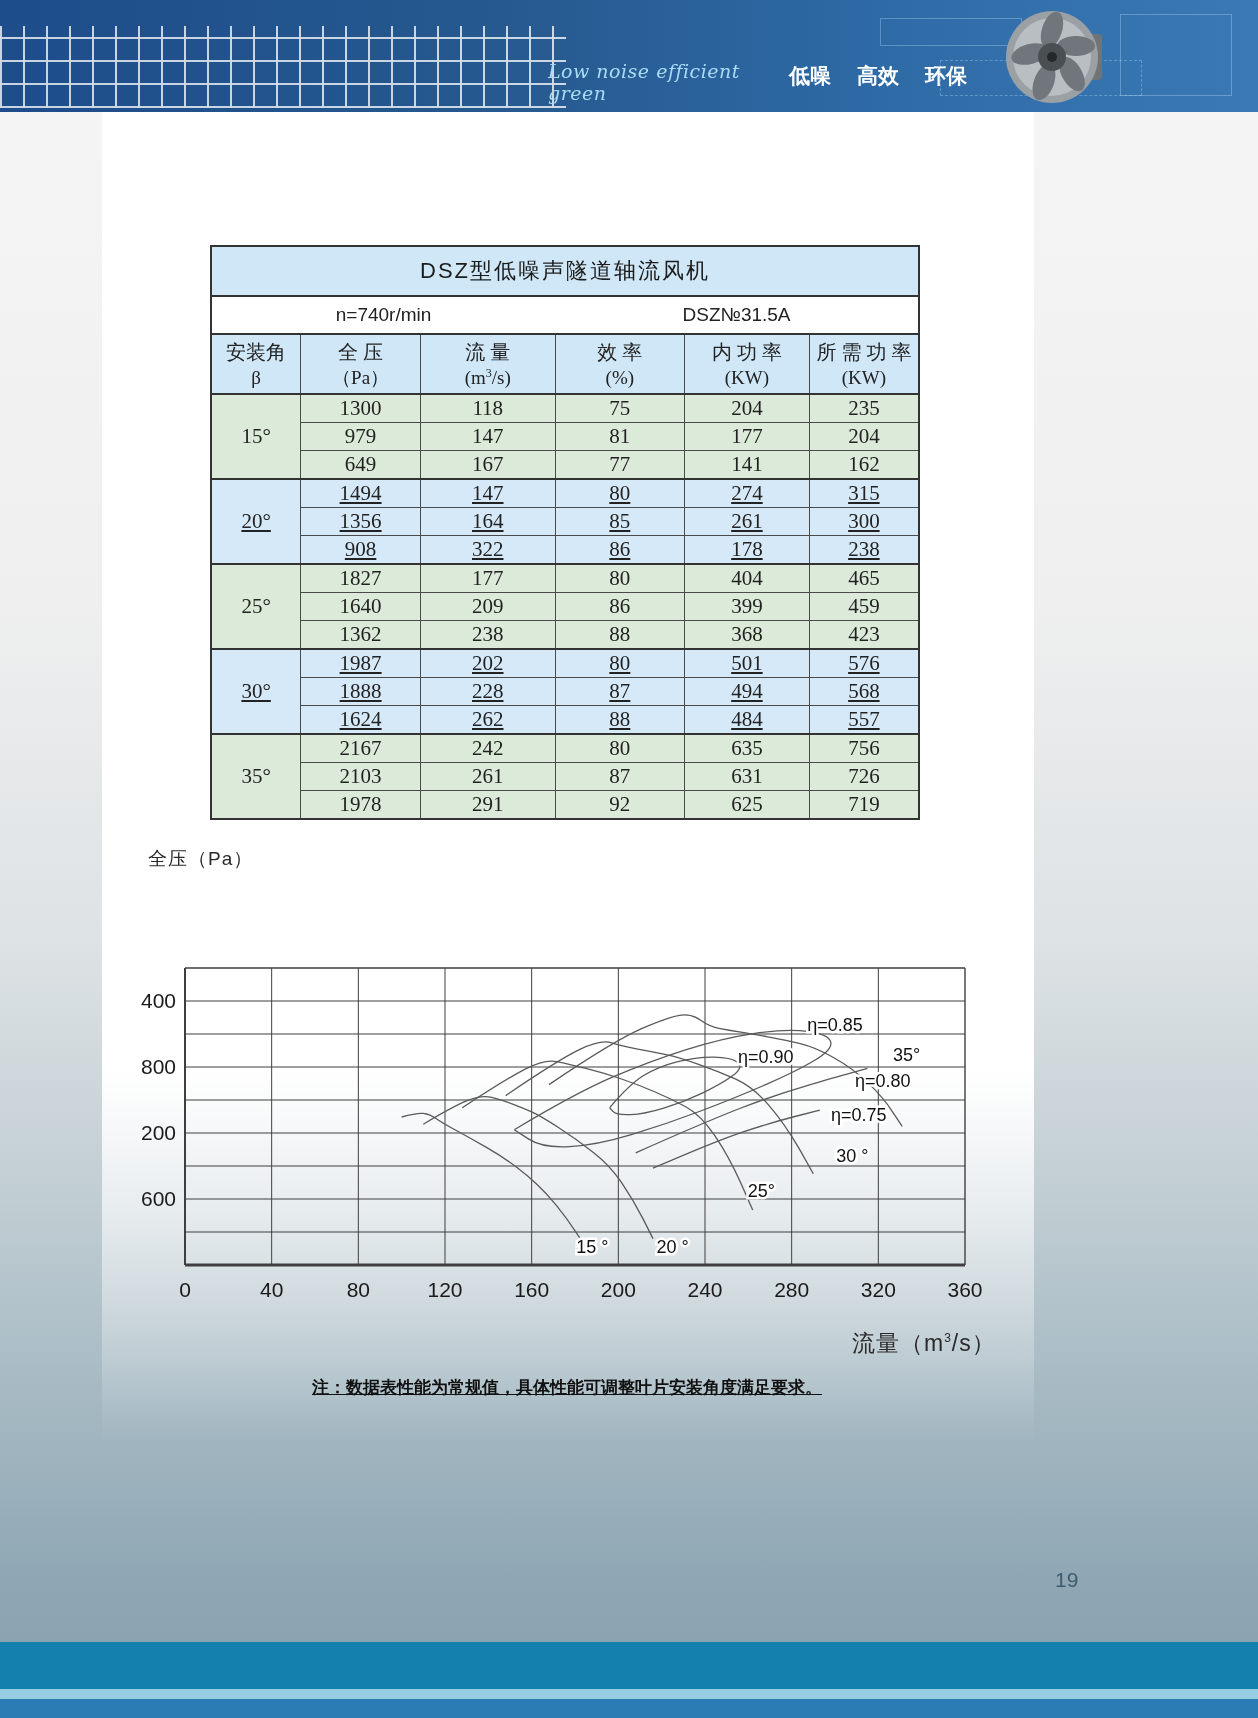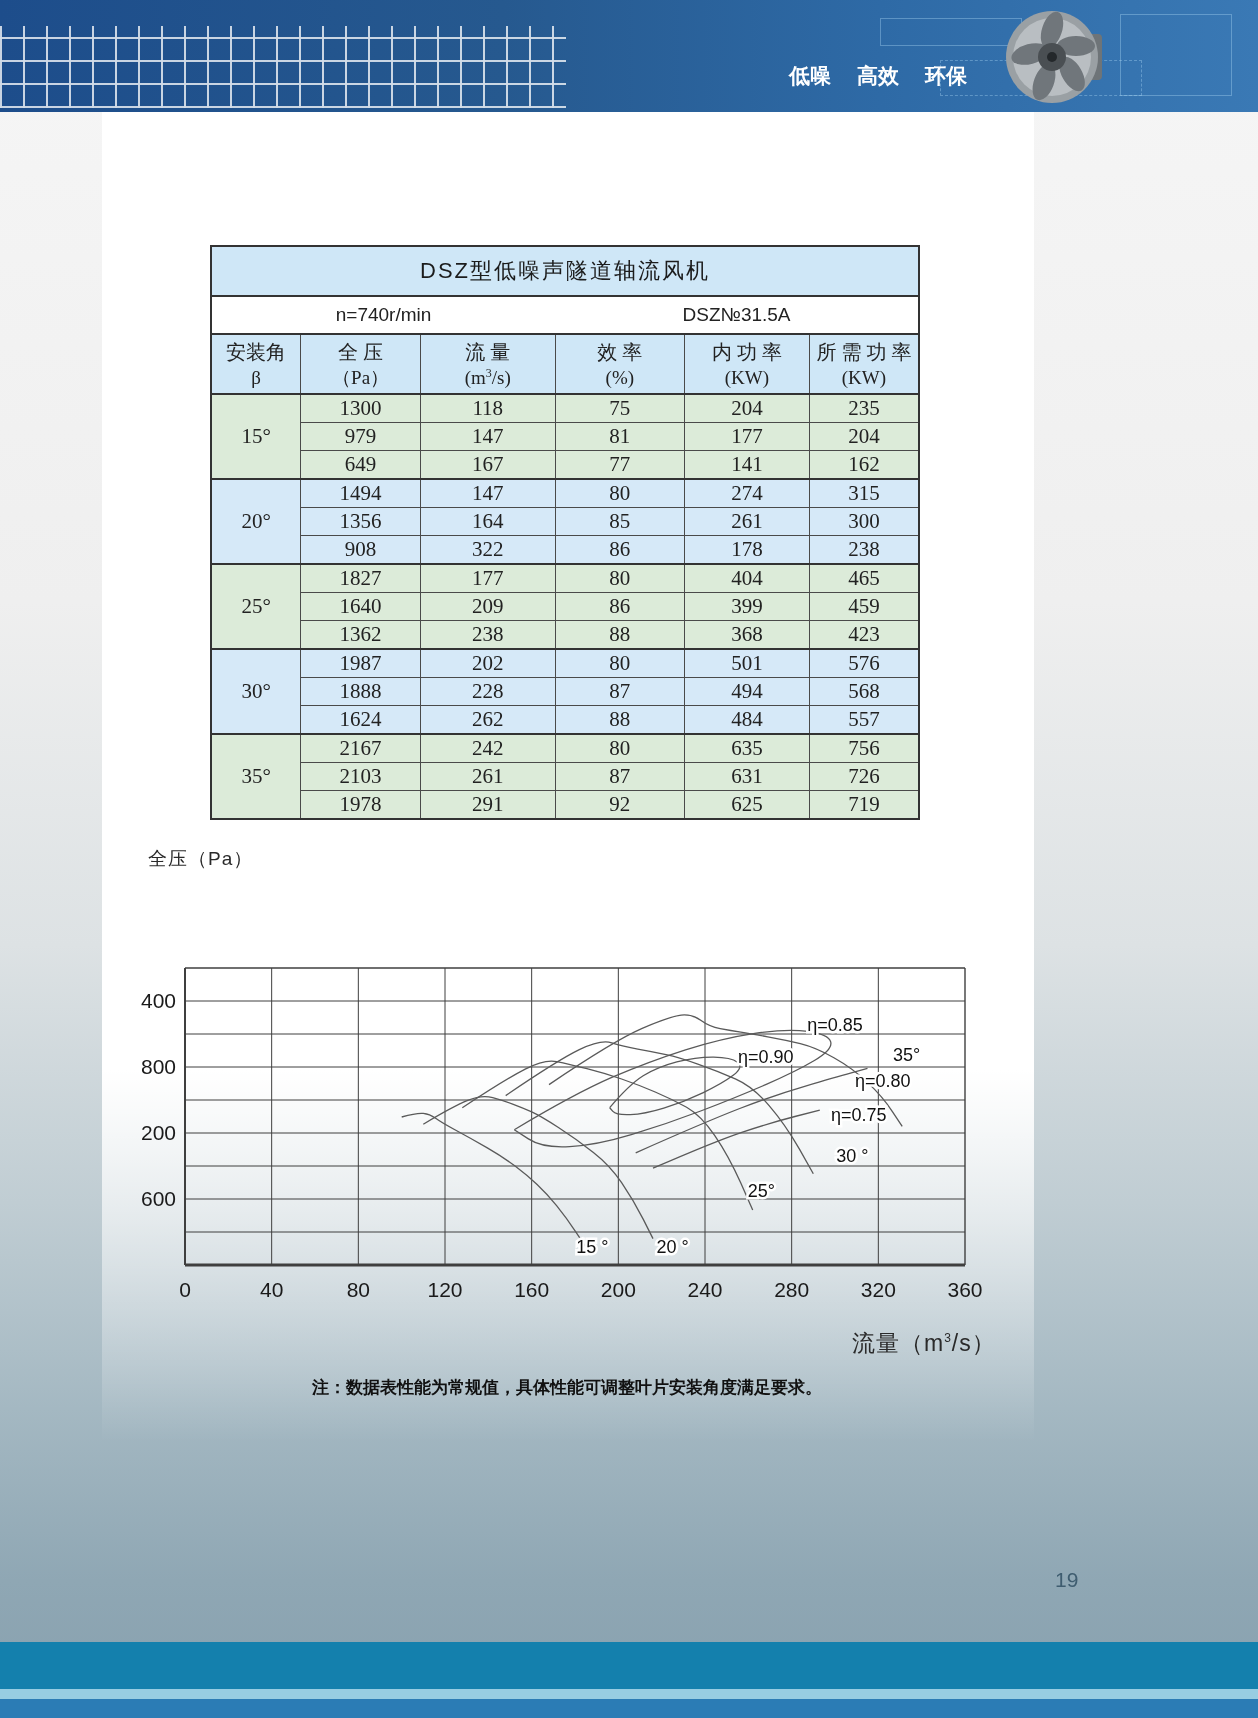--- a/index.html
+++ b/index.html
@@ -36,42 +36,43 @@
   .row-sub td{height:36px;background:#ffffff;font-family:"Liberation Sans",sans-serif;font-size:19px;border-bottom:2px solid #333;}
   .row-sub td:first-child{border-right:none;}
   .row-sub td+td{border-left:none;}
   .row-head th{height:58px;background:#cfe7f7;font-size:20px;border-bottom:2px solid #333;vertical-align:middle;}
   .row-head .l1{display:block;line-height:28px;}
   .row-head .l2{display:block;line-height:24px;font-size:19px;}
   .sup{vertical-align:super;font-size:12px;line-height:0;}
   .perf-table tbody td{height:27px;font-size:21px;}
   .group-start td{border-top:2px solid #333;}
   .tone-green td{background:#dcebd9;}
-  .tone-blue td{background:#d6e9f8;}
+  .tone-blue td{background:#d6e9f8;text-decoration:underline;}
   
   .y-axis-title{position:absolute;left:148px;top:846px;font-size:19px;color:#2a2a2a;letter-spacing:1px;text-align:right;}
   .chart-svg{position:absolute;left:140px;top:940px;}
   .x-axis-title{position:absolute;left:852px;top:1328px;font-size:23px;color:#2a2a2a;letter-spacing:1px;}
-  .footnote{position:absolute;left:312px;top:1376px;font-size:17px;font-weight:bold;color:#111;}
+  .footnote{position:absolute;left:312px;top:1376px;font-size:17px;font-weight:bold;color:#111;text-decoration:underline;}
   .page-number{position:absolute;left:1042px;top:1568px;font-size:21px;color:#3f5d70;margin-left:13px;}
   
   .band-teal{position:absolute;left:0;top:1642px;width:1258px;height:47px;background:#1480ad;}
   .band-light{position:absolute;left:0;top:1689px;width:1258px;height:10px;background:#97cde2;}
   .band-blue{position:absolute;left:0;top:1699px;width:1258px;height:19px;background:#2b7cb5;}
 </style>
 </head>
 <body>
 
 <div class="page">
 
   <div class="banner">
     <div class="banner-grid"></div>
     <div class="circuit c1"></div>
     <div class="circuit c2"></div>
     <div class="circuit c3"></div>
+    <div class="tagline-script">Low noise efficient green</div>
     <div class="tagline-cn">
       <span>低噪</span>
       <span>高效</span>
       <span>环保</span>
     </div>
     <div class="fan-wrap">
       <svg width="102" height="102" viewBox="0 0 102 102">
         <rect x="70" y="28" width="28" height="46" rx="4" fill="#6e7478"></rect>
         <circle cx="48" cy="51" r="46" fill="#9aa0a4"></circle>
         <circle cx="48" cy="51" r="39" fill="#b9bec2"></circle>

